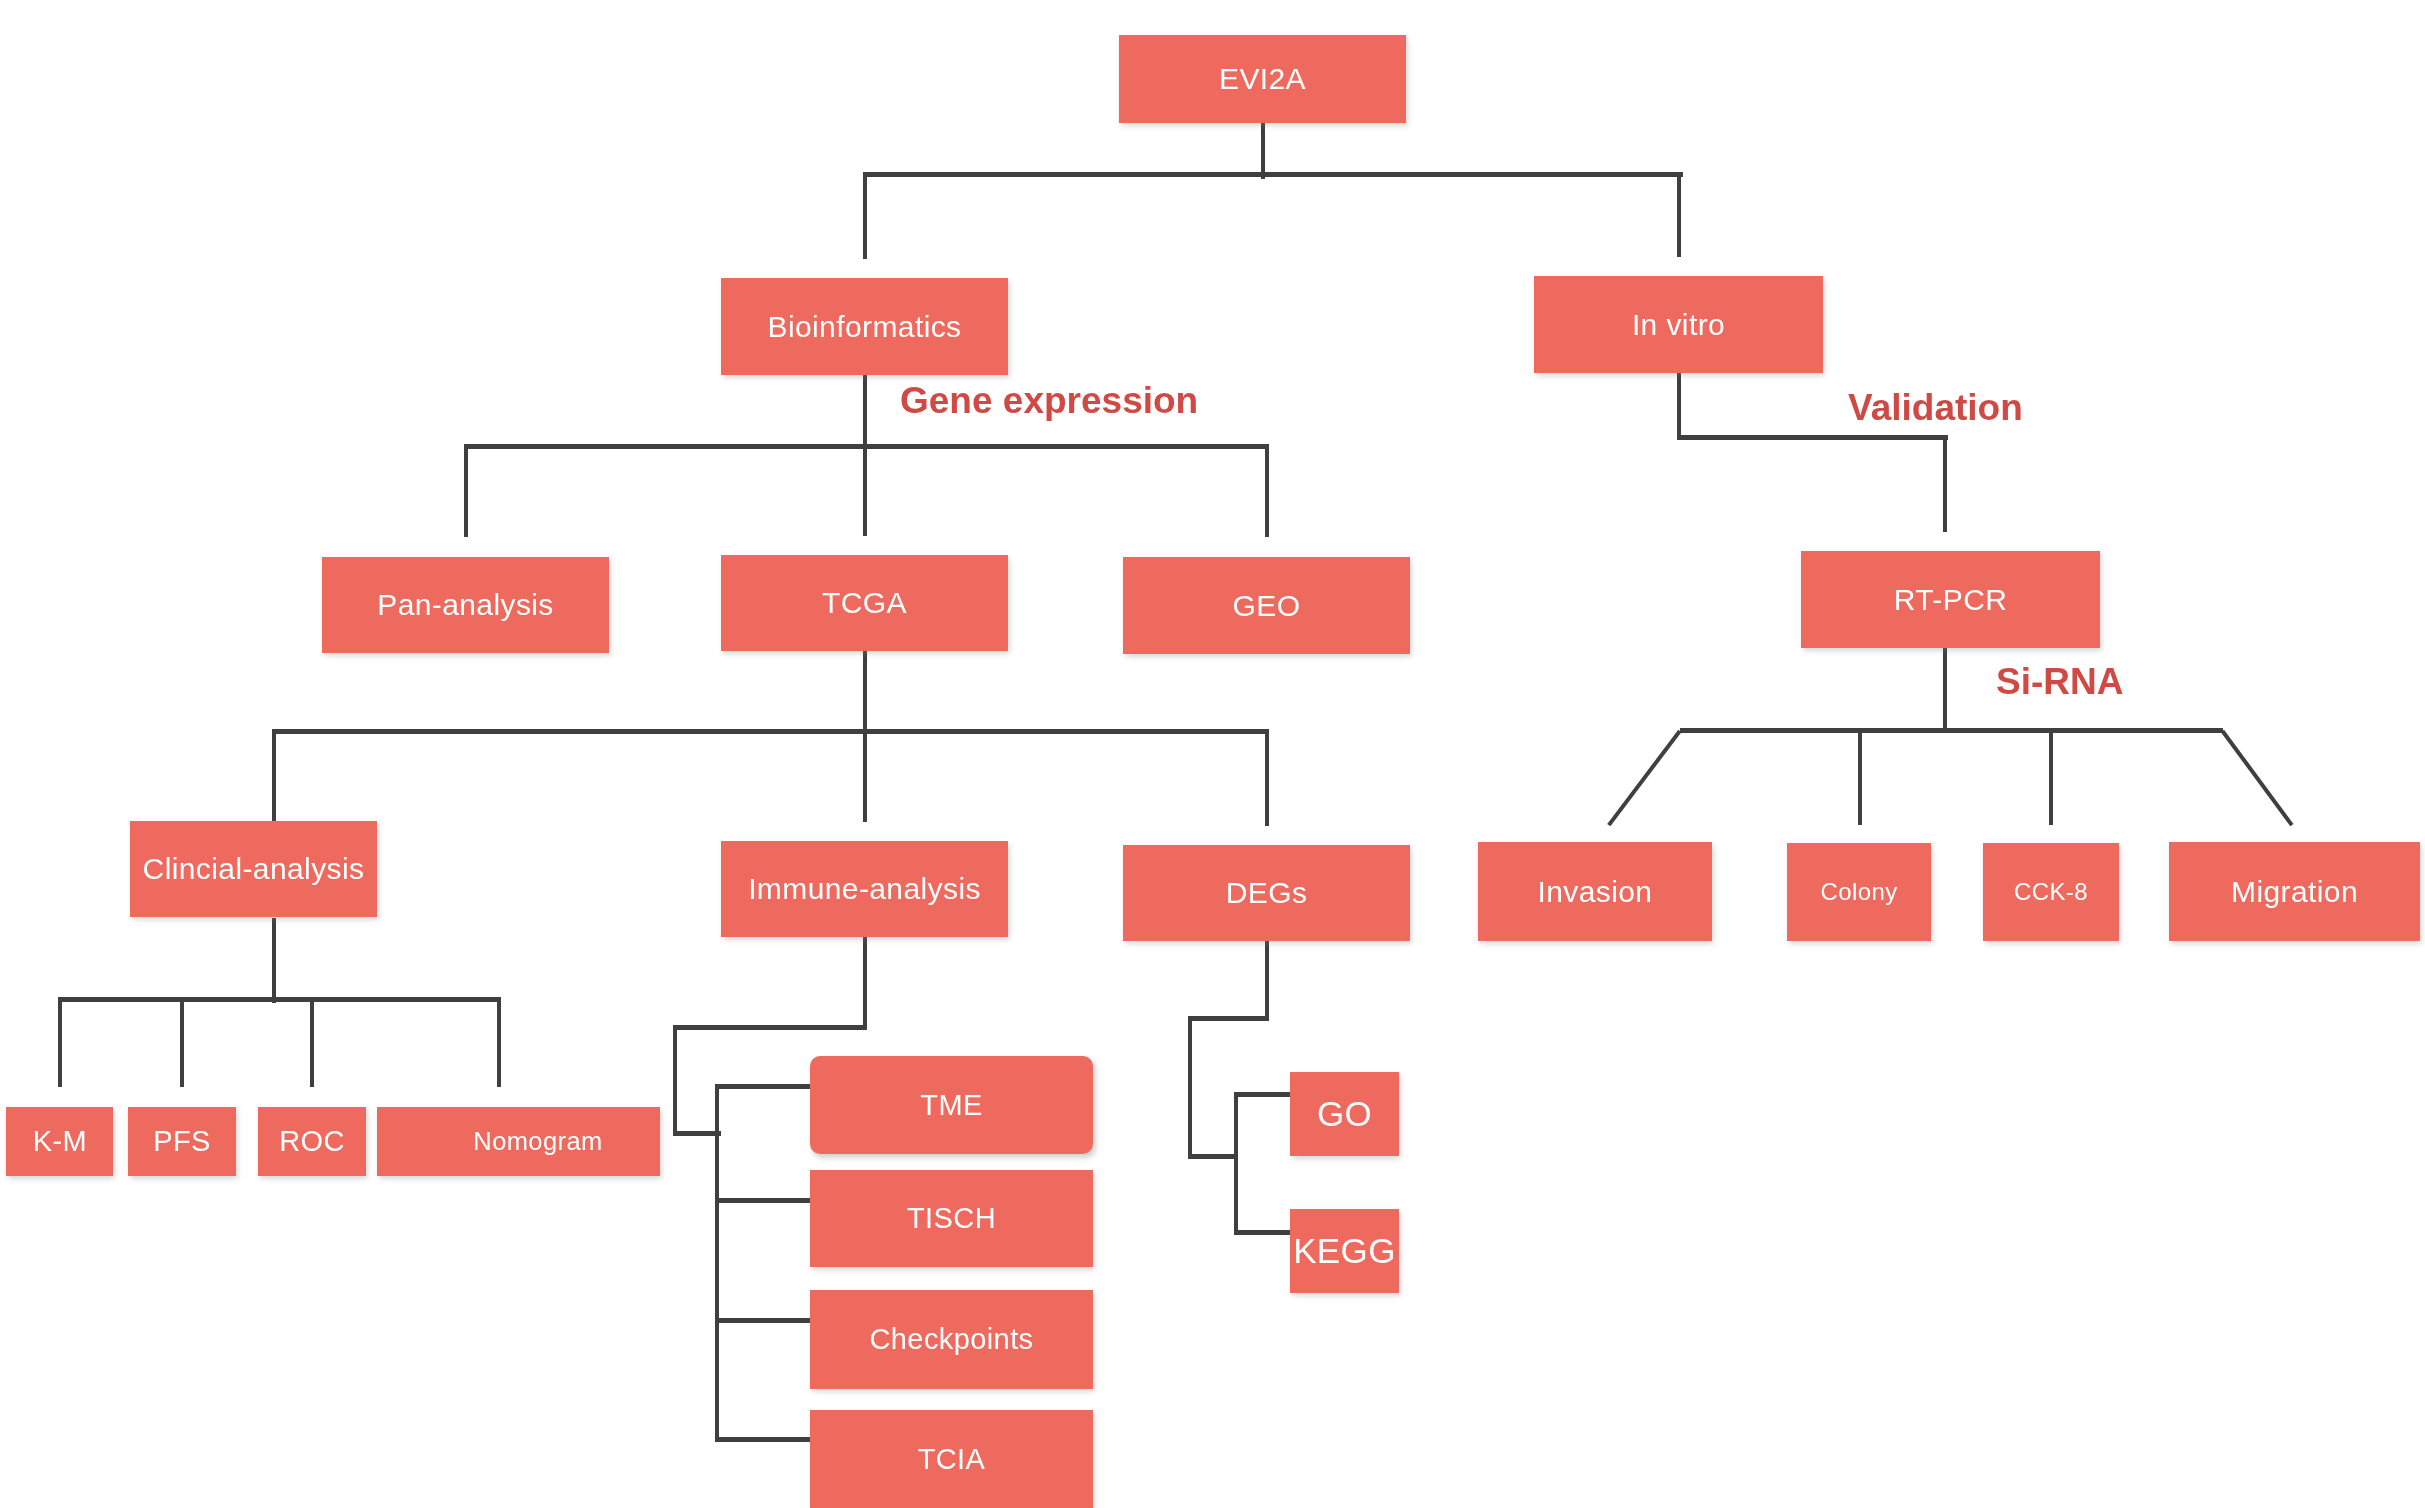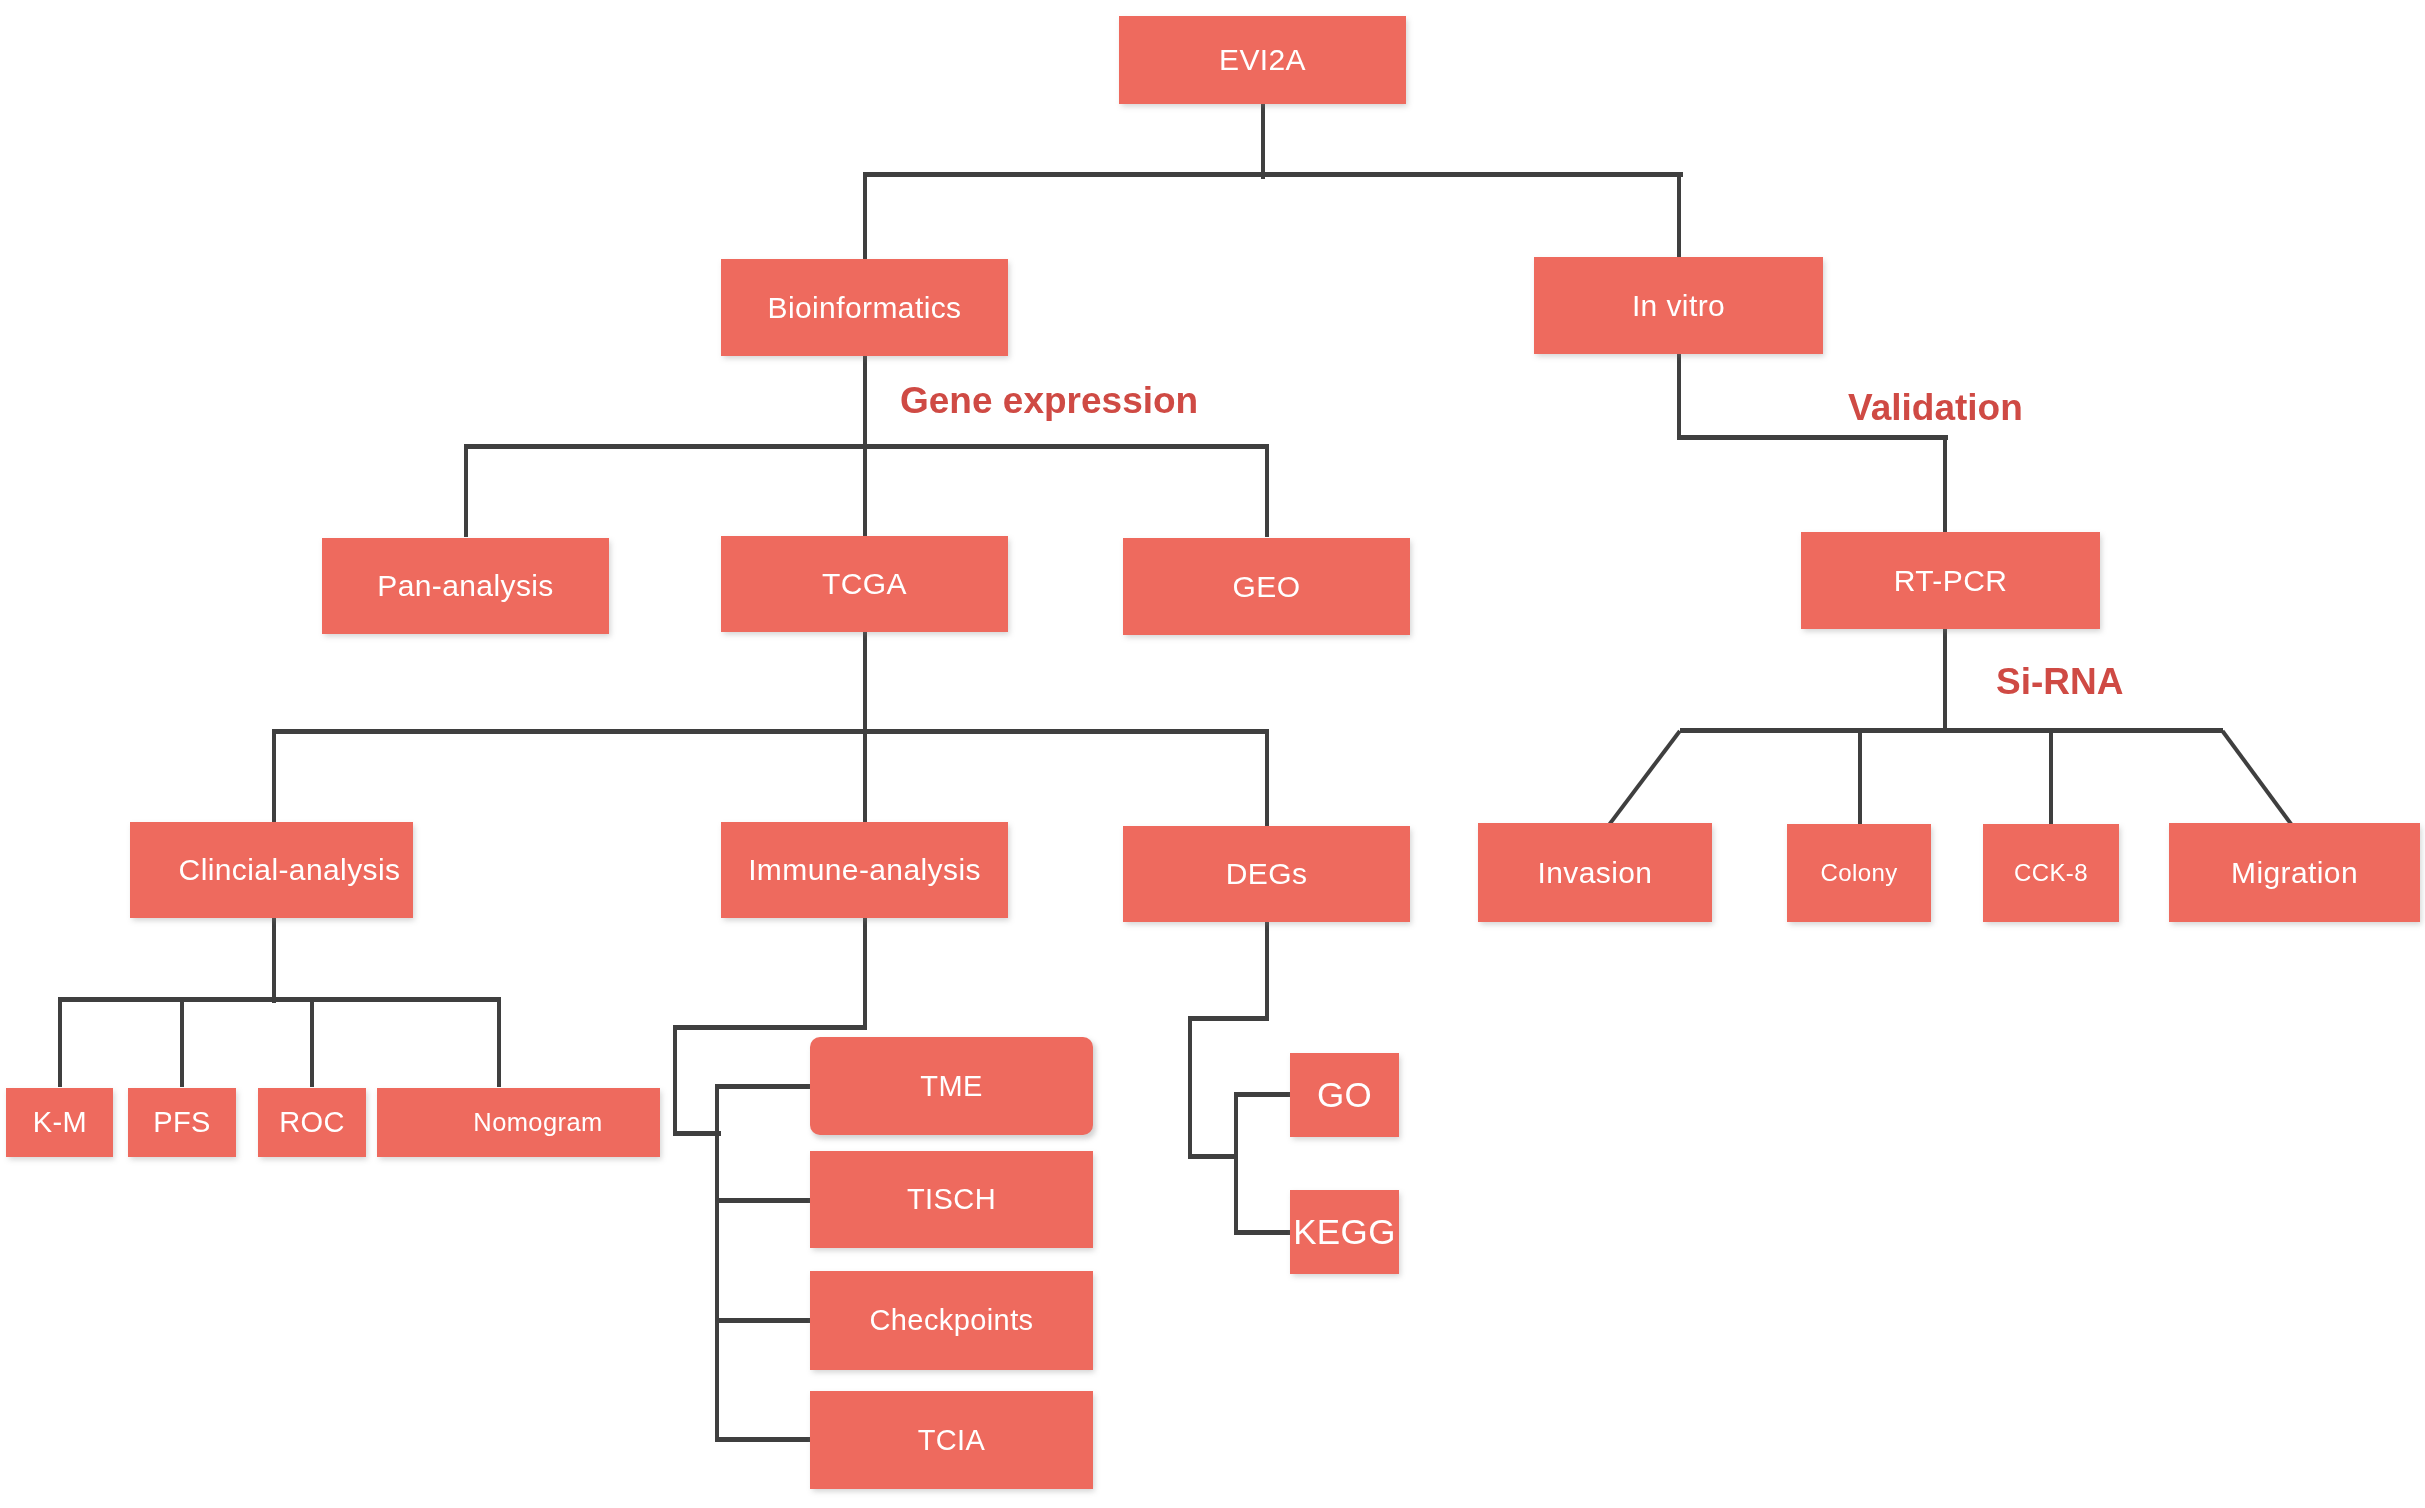--- a/index.html
+++ b/index.html
@@ -21,20 +21,21 @@
     color: var(--node-text, #ffffff);
     display: flex;
     align-items: center;
     justify-content: center;
     font-size: 30px;
     font-weight: 400;
     letter-spacing: 0.4px;
     box-shadow: 2.4px 3.2px 5.6px rgba(130,130,130,0.35);
     white-space: nowrap;
     text-align: center;
+    margin-top: 19px;
   }
   .fs36 { font-size: 29px; }
   .fs34 { font-size: 35px; }
   .fs32 { font-size: 25.5px; }
   .fs30 { font-size: 24px; }
   .hline, .vline {
     position: absolute;
     background: var(--connector, #3f3f3f);
   }
   .hline { height: 4.8px; }
@@ -125,21 +126,21 @@
   <div class="ann" style="left:1848px; top:388px;">Validation</div>
   <div class="ann" style="left:1996px; top:662px;">Si-RNA</div>
 
   <div class="node" style="left:1119px; top:16px; width:287px; height:88px;">EVI2A</div>
   <div class="node" style="left:721px; top:259px; width:287px; height:97px;">Bioinformatics</div>
   <div class="node" style="left:1534px; top:257px; width:289px; height:97px;">In vitro</div>
   <div class="node" style="left:322px; top:538px; width:287px; height:96px;">Pan-analysis</div>
   <div class="node" style="left:721px; top:536px; width:287px; height:96px;">TCGA</div>
   <div class="node" style="left:1123px; top:538px; width:287px; height:97px;">GEO</div>
   <div class="node" style="left:1801px; top:532px; width:299px; height:97px;">RT-PCR</div>
-  <div class="node" style="left:130px; top:822px; width:247px; height:96px;padding-left:36px;">Clincial-analysis</div>
+  <div class="node" style="left:130px; top:802px; width:247px; height:96px;">Clincial-analysis</div>
   <div class="node" style="left:721px; top:822px; width:287px; height:96px;">Immune-analysis</div>
   <div class="node" style="left:1123px; top:826px; width:287px; height:96px;">DEGs</div>
   <div class="node" style="left:1478px; top:823px; width:234px; height:99px;">Invasion</div>
   <div class="node fs30" style="left:1787px; top:824px; width:144px; height:98px;">Colony</div>
   <div class="node fs30" style="left:1983px; top:824px; width:136px; height:98px;">CCK-8</div>
   <div class="node" style="left:2169px; top:823px; width:251px; height:99px;">Migration</div>
   <div class="node fs36" style="left:6.4px; top:1088px; width:107px; height:69px;">K-M</div>
   <div class="node fs36" style="left:128px; top:1088px; width:108px; height:69px;">PFS</div>
   <div class="node fs36" style="left:258px; top:1088px; width:108px; height:69px;">ROC</div>
   <div class="node fs32" style="left:377px; top:1088px; width:244px; height:69px;padding-left:39px;">Nomogram</div>

